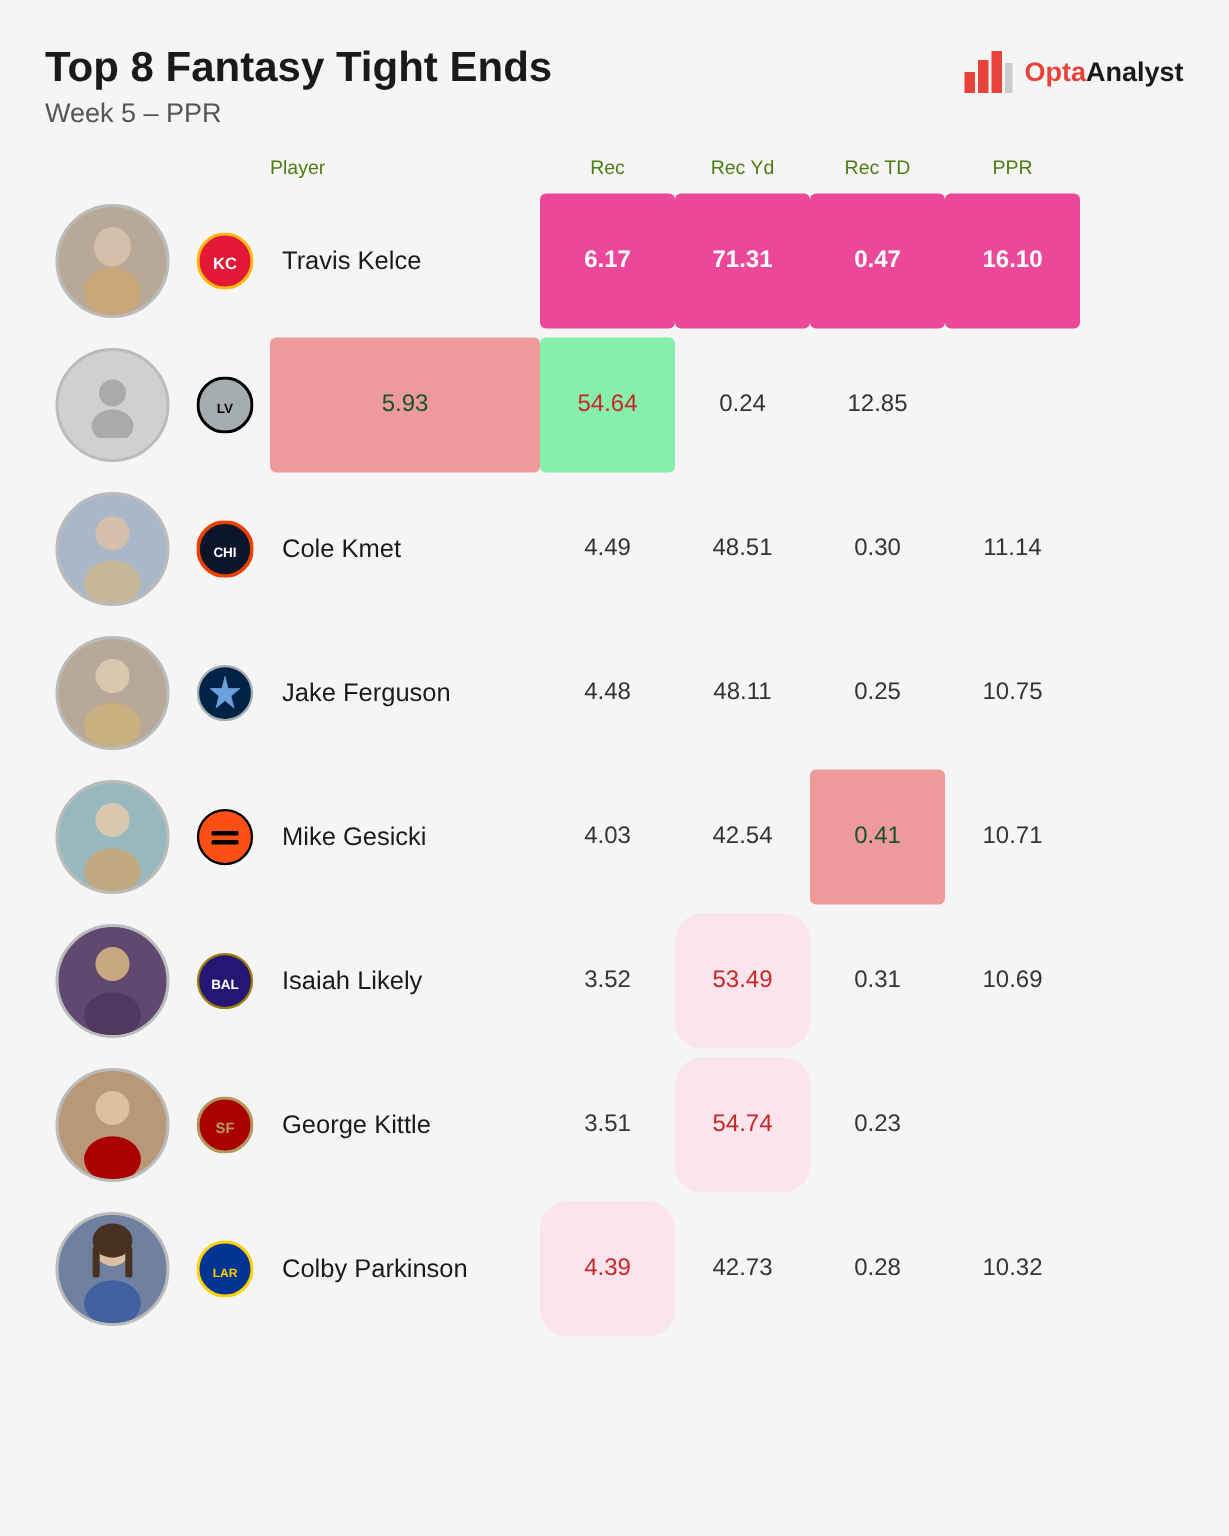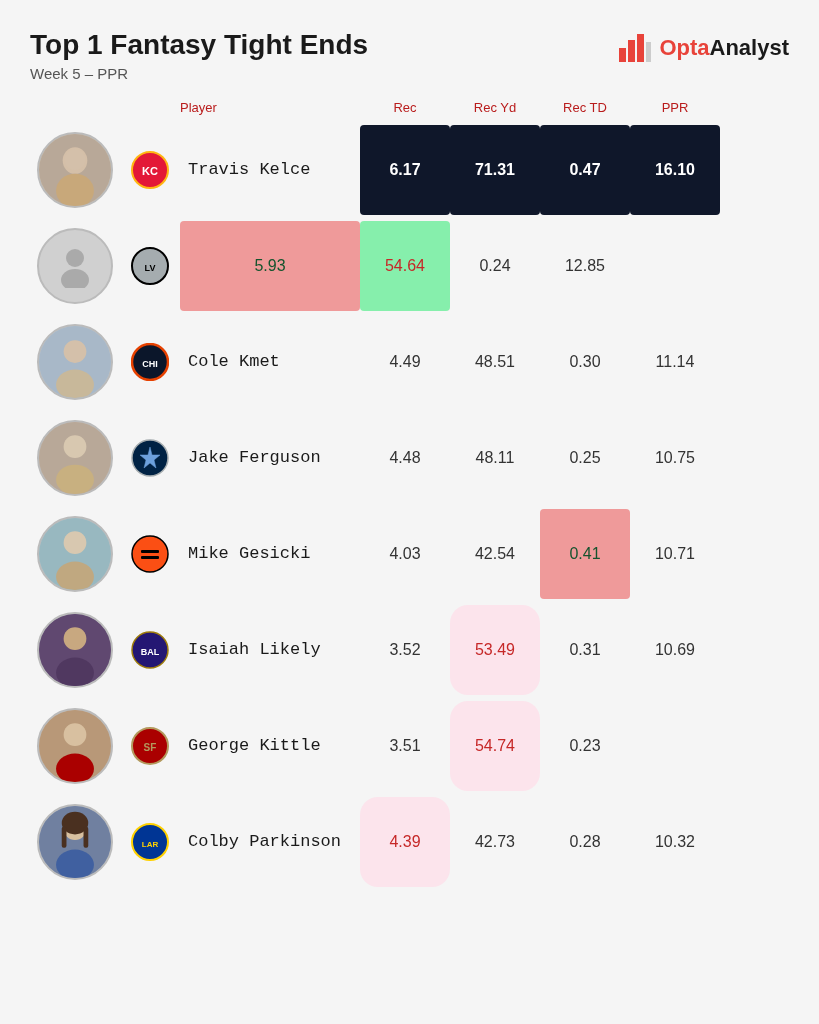--- a/index.html
+++ b/index.html
@@ -21,21 +21,21 @@
       align-items: flex-start;
       margin-bottom: 18px;
     }
     .title-block h1 {
       font-size: 28px;
       font-weight: 900;
       color: #1a1a1a;
       line-height: 1.1;
     }
     .title-block .subtitle {
-      font-size: 15px;
+      font-size: 18px;
       color: #555;
       margin-top: 4px;
       font-weight: 400;
     }
     .logo-block {
       display: flex;
       align-items: center;
       gap: 6px;
     }
     .logo-icon {
@@ -46,21 +46,21 @@
       width: 100%;
     }
     .col-headers {
       display: grid;
       grid-template-columns: 90px 60px 180px 90px 90px 90px 90px;
       margin-bottom: 4px;
       padding: 0 0 6px 0;
     }
     .col-header {
       font-size: 13px;
-      color: #b91c1c;
+      color: #4d7c0f;
       text-align: center;
       font-weight: 400;
     }
     .col-header.player-col {
       text-align: left;
       grid-column: 3;
     }
     .row {
       display: grid;
       grid-template-columns: 90px 60px 180px 90px 90px 90px 90px;
@@ -102,34 +102,33 @@
     .team-logo-cell {
       display: flex;
       align-items: center;
       justify-content: center;
     }
     .player-name-cell {
       font-size: 17px;
       font-weight: 500;
       color: #1a1a1a;
       padding-left: 8px;
-      font-family: Liberation Mono, monospace;
     }
     .stat-cell {
       display: flex;
       align-items: center;
       justify-content: center;
       font-size: 16px;
       font-weight: 400;
       color: #1a1a1a;
       height: 90px;
       border-radius: 4px;
     }
     .stat-cell.highlight-dark {
-      background-color: #0f172a;
+      background-color: #ec4899;
       color: white;
       font-weight: 600;
     }
     .stat-cell.highlight-medium {
       background-color: #ef9a9a;
       color: #14532d;
       font-weight: 500;
     }
     .stat-cell.highlight-light {
       background-color: #86efac;
@@ -145,32 +144,32 @@
       color: #333;
     }
   </style>
 </head>
 <body>
 
 <div class="card">
 
   <div class="header">
     <div class="title-block">
-      <h1>Top 1 Fantasy Tight Ends</h1>
+      <h1>Top 8 Fantasy Tight Ends</h1>
       <div class="subtitle">Week 5 – PPR</div>
     </div>
     <div class="logo-block">
 
       <svg class="logo-icon" viewBox="0 0 36 36" xmlns="http://www.w3.org/2000/svg">
         <rect x="2" y="18" width="7" height="14" fill="#e8433a"></rect>
         <rect x="11" y="10" width="7" height="22" fill="#e8433a"></rect>
         <rect x="20" y="4" width="7" height="28" fill="#e8433a"></rect>
         <rect x="29" y="12" width="5" height="20" fill="#cccccc"></rect>
       </svg>
-      <div style="font-size:22px;font-weight:700;color:#1a1a1a;">
+      <div style="font-size:18px;font-weight:700;color:#1a1a1a;">
         <span style="color:#e8433a;">Opta</span><span>Analyst</span>
       </div>
     </div>
   </div>
 
   <div class="table-container">
 
     <div class="col-headers">
       <div></div>
       <div></div>

